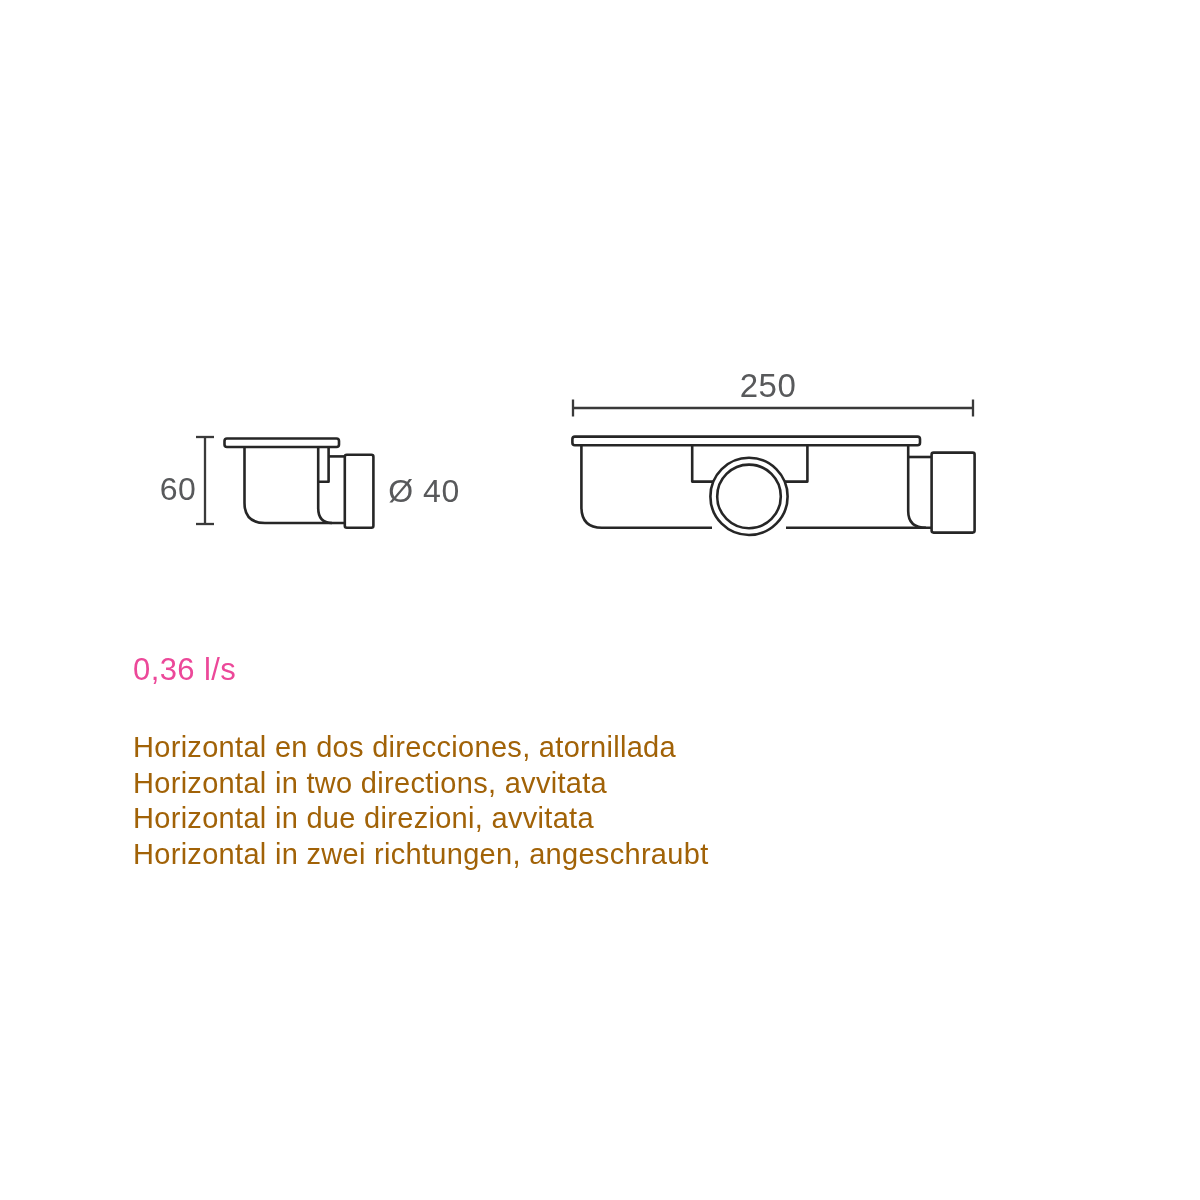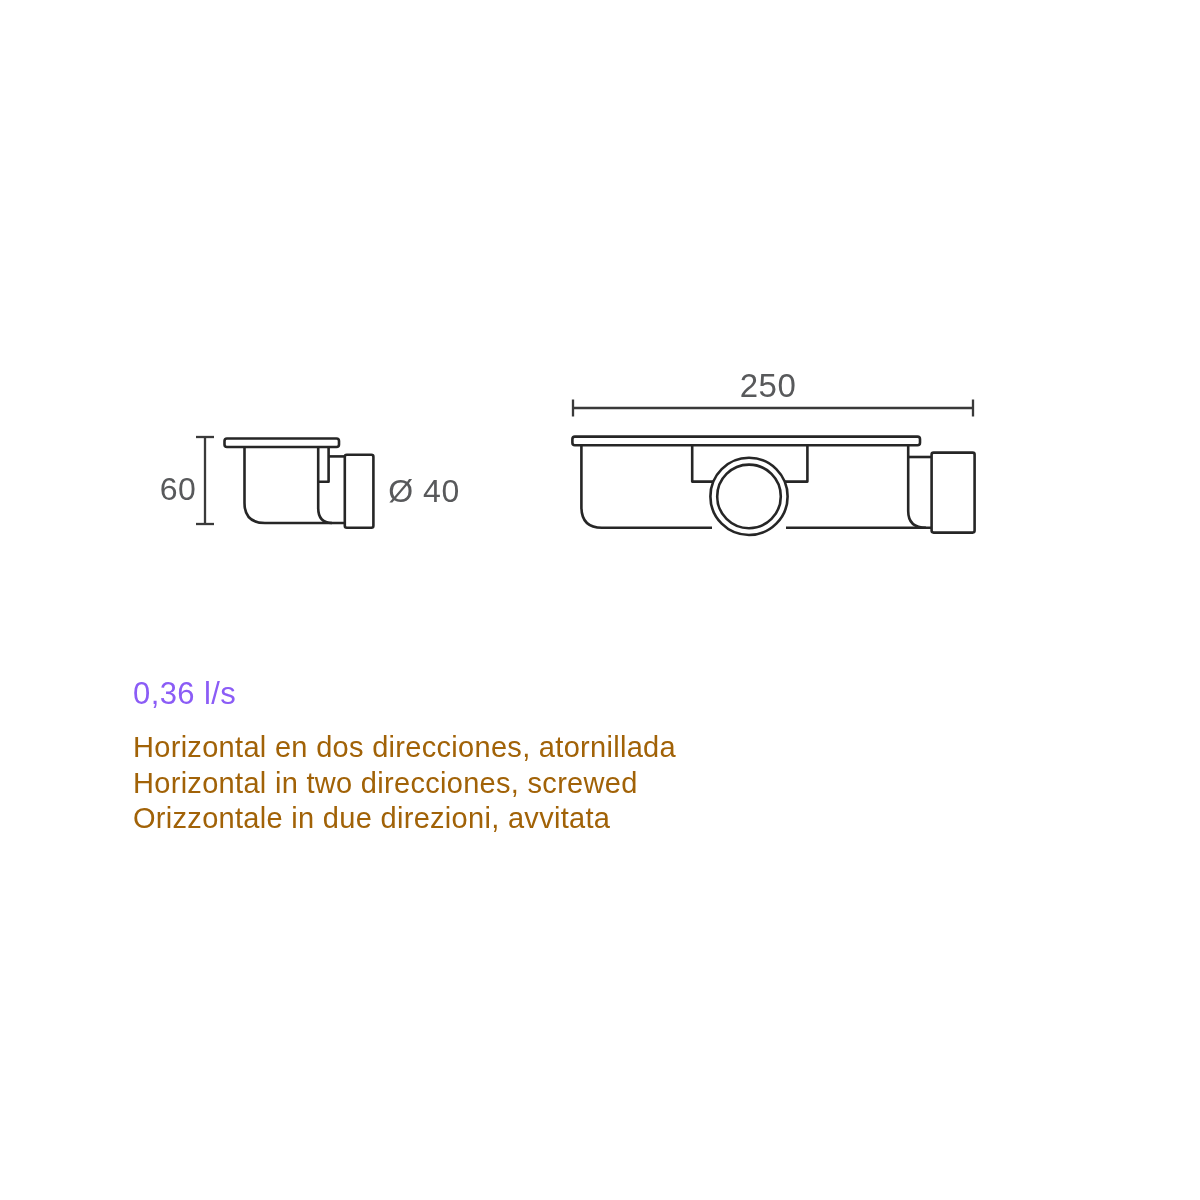--- a/index.html
+++ b/index.html
@@ -45,24 +45,23 @@
     fill: #58595b;
     font-family: "Liberation Sans", sans-serif;
     font-size: 32px;
     letter-spacing: 0.5px;
   }
   .flow-rate {
     position: absolute;
     left: 133px;
     top: 652px;
     font-size: 31px;
-    color: #8b5cf6;
+    color: #ec4899;
     letter-spacing: 0.4px;
     white-space: nowrap;
-    margin-top: 24px;
   }
   .descriptions {
     position: absolute;
     left: 133px;
     top: 730px;
   }
   .desc-line {
     font-size: 29px;
     line-height: 35.5px;
     color: #a16207;
@@ -125,17 +124,18 @@
       <circle class="outline" cx="749" cy="496.4" r="31.8"></circle>
 
       <rect class="outline-filled" x="931.6" y="452.6" width="43" height="80" rx="2"></rect>
     </g>
   </svg>
 
   <div class="flow-rate">0,36 l/s</div>
 
   <div class="descriptions">
     <div class="desc-line">Horizontal en dos direcciones, atornillada</div>
-    <div class="desc-line">Horizontal in two direcciones, screwed</div>
-    <div class="desc-line">Orizzontale in due direzioni, avvitata</div>
+    <div class="desc-line">Horizontal in two directions, avvitata</div>
+    <div class="desc-line">Horizontal in due direzioni, avvitata</div>
+    <div class="desc-line">Horizontal in zwei richtungen, angeschraubt</div>
   </div>
 
 </div>
 
 </body></html>

